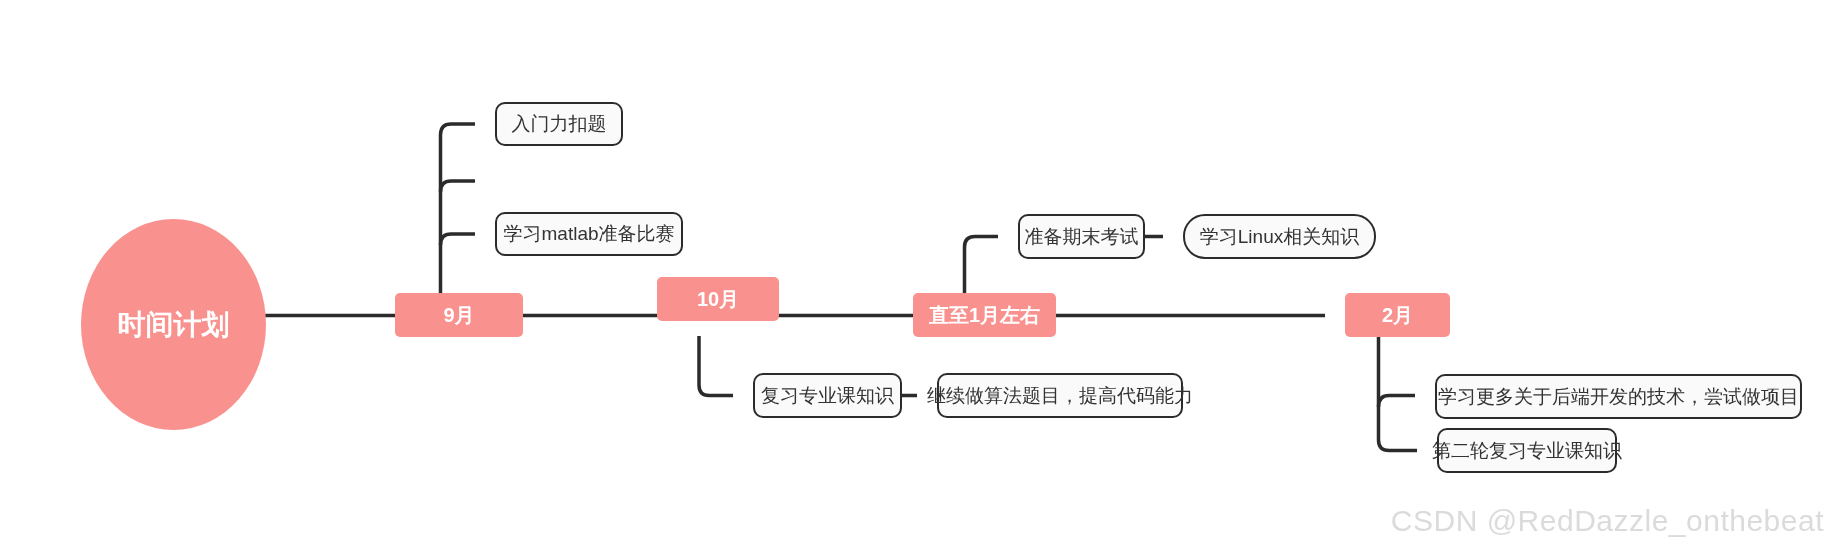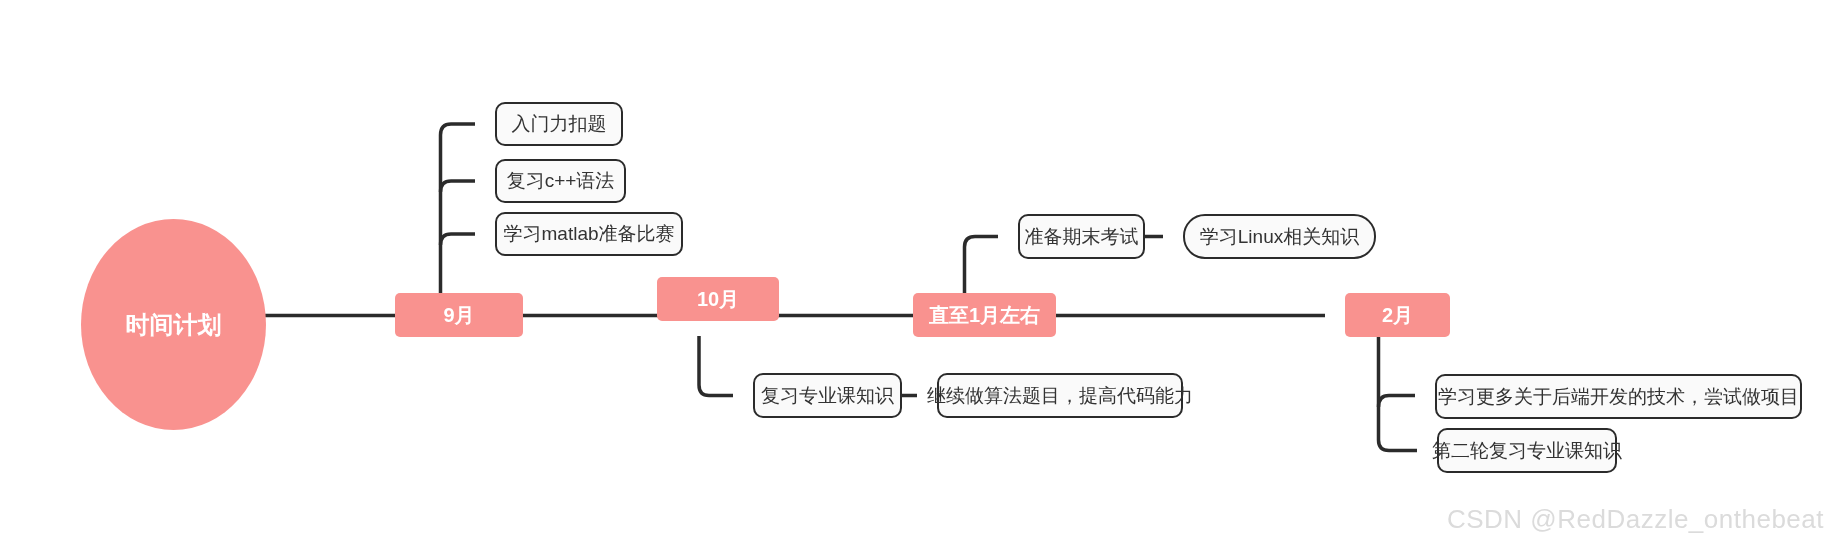--- a/index.html
+++ b/index.html
@@ -25,38 +25,38 @@
   .connectors path{fill:none;stroke:var(--line-dark);stroke-width:3.5;stroke-linejoin:round;}
   .node{
     position:absolute;box-sizing:border-box;
     display:flex;align-items:center;justify-content:center;
     white-space:nowrap;cursor:default;margin-left:20px;
   }
   .root-node{
     background:var(--accent-pink);
     border-radius:50%;
     color:var(--root-text);
-    font-size:24px;font-weight:bold;text-align:center;
+    font-size:28px;font-weight:bold;text-align:center;
   }
   .month-node{
     background:var(--accent-pink);
     border-radius:5px;
     color:var(--root-text);
     font-size:20px;font-weight:bold;
   }
   .task-node{
     background:var(--node-fill);
     border:2.5px solid var(--node-border);
     border-radius:10px;
     color:var(--node-text);
     font-size:19px;
   }
   .watermark{
     position:absolute;right:2px;top:504px;
-    font-size:26px;color:var(--watermark-gray);
+    font-size:30px;color:var(--watermark-gray);
     letter-spacing:0.5px;
   }
 </style>
 </head>
 <body>
 
 <div class="canvas">
 
   <svg class="connectors" viewBox="0 0 1826 555" aria-hidden="true">
 
@@ -77,21 +77,20 @@
   </svg>
 
   <div class="node root-node" style="left:61px;top:219px;width:185px;height:211px;">时间计划</div>
 
   <div class="node month-node" style="left:375px;top:293px;width:128px;height:44px;">9月</div>
   <div class="node month-node" style="left:637px;top:277px;width:122px;height:44px;">10月</div>
   <div class="node month-node" style="left:893px;top:293px;width:143px;height:44px;">直至1月左右</div>
   <div class="node month-node" style="left:1325px;top:293px;width:105px;height:44px;">2月</div>
 
   <div class="node task-node" style="left:475px;top:102px;width:128px;height:44px;">入门力扣题</div>
-  <div class="node task-node" style="left:475px;top:159px;width:131px;height:44px;">复习c++语法</div>
   <div class="node task-node" style="left:475px;top:212px;width:188px;height:44px;">学习matlab准备比赛</div>
 
   <div class="node task-node" style="left:733px;top:373px;width:149px;height:45px;">复习专业课知识</div>
   <div class="node task-node" style="left:917px;top:373px;width:246px;height:45px;">继续做算法题目，提高代码能力</div>
 
   <div class="node task-node" style="left:998px;top:214px;width:127px;height:45px;">准备期末考试</div>
   <div class="node task-node" style="left:1163px;top:214px;width:193px;height:45px;border-radius:22px;">学习Linux相关知识</div>
 
   <div class="node task-node" style="left:1415px;top:374px;width:367px;height:45px;">学习更多关于后端开发的技术，尝试做项目</div>
   <div class="node task-node" style="left:1417px;top:428px;width:180px;height:45px;">第二轮复习专业课知识</div>

